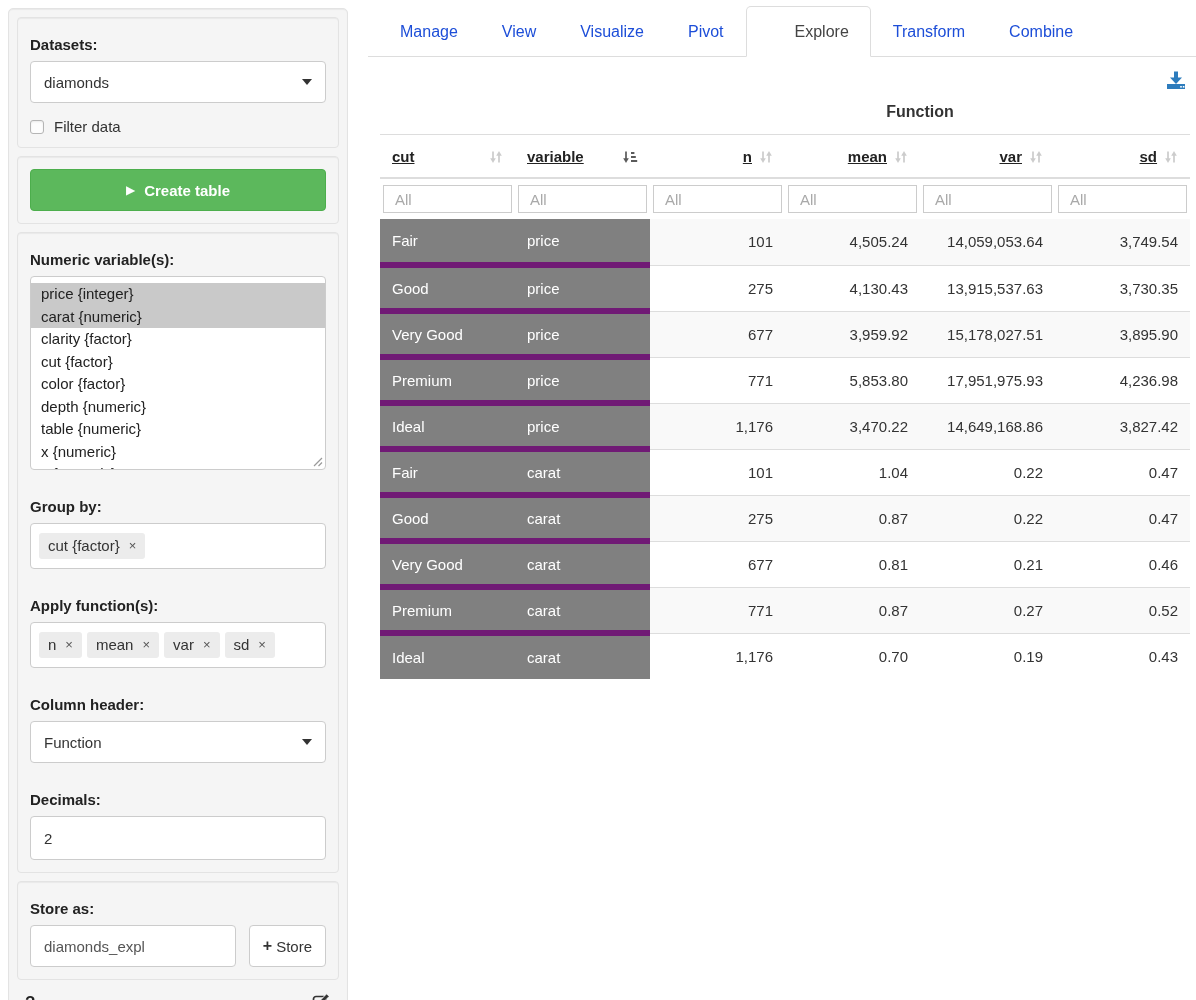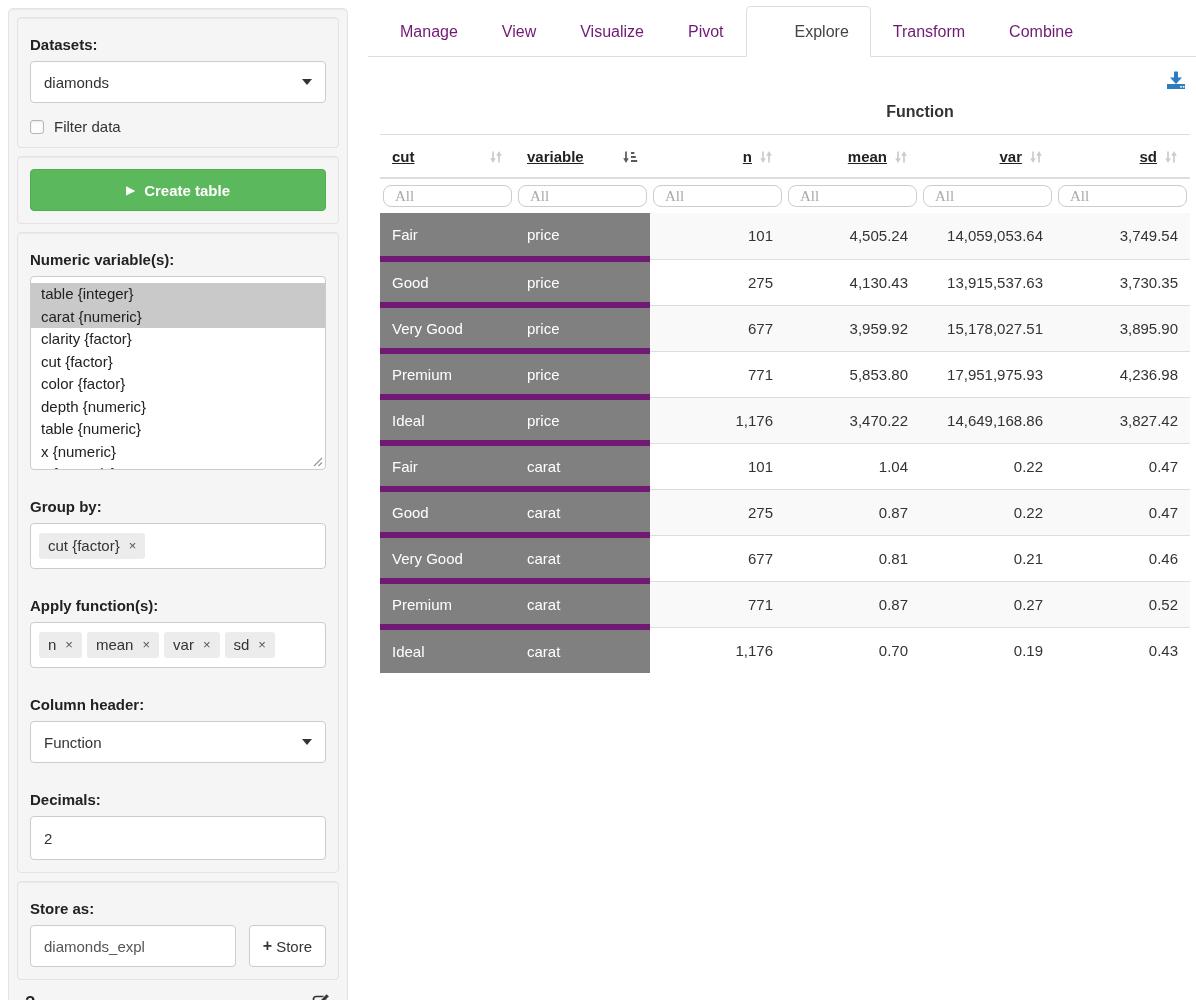--- a/index.html
+++ b/index.html
@@ -67,40 +67,40 @@
   .sidebar-footer { margin-top:auto; display:flex; justify-content:space-between; align-items:center; padding:4px 8px 2px; }
   .help { font-weight:bold; font-size:17px; color:#222; cursor:pointer; }
   .edit { cursor:pointer; }
   
   .main { position:absolute; left:368px; top:0; width:828px; }
   .tabs {
     display:flex; align-items:flex-end; margin-top:8px; padding-left:10px;
     border-bottom:1px solid #ddd; height:49px;
   }
   .tab {
-    padding:13px 21px; color:#701a75; font-size:16px; cursor:pointer; line-height:1.45;
+    padding:13px 21px; color:#1d4ed8; font-size:16px; cursor:pointer; line-height:1.45;
     border:1px solid transparent; border-radius:5px 5px 0 0; margin-bottom:-1px;
   }
   .tab.active { background:#fff; color:#444; border-color:#ddd #ddd transparent; cursor:default;padding-left:48px; }
   .dl-row { display:flex; justify-content:flex-end; padding:14px 10px 2px 0; height:40px; }
   .dl-btn { cursor:pointer; }
   .content { padding-left:12px; }
   table.dt { border-collapse:collapse; width:810px; table-layout:fixed; }
   table.dt col { width:135px; }
   tr.span-row th { border-bottom:1px solid #ddd; padding:6px 0 13px; font-size:16px; color:#333; }
   tr.span-row th.fn-th { text-align:center; font-weight:bold; }
   tr.col-row th { padding:13px 12px 12px; border-bottom:2px solid #ddd; font-weight:bold; font-size:15px; color:#222; }
   .hcell { display:flex; align-items:center;text-decoration:underline; }
   .hcell.left { justify-content:space-between; }
   .hcell.right { justify-content:flex-end; gap:7px; }
   .sort-ico { display:inline-flex; cursor:pointer; }
   tr.filter-row th { padding:6px 3px; }
   .filter-input {
-    width:100%; height:22px; border:1px solid #ccc; border-radius:8px; background:#fff;
-    padding:0 11px; font-size:15px; color:#333; font-family:Liberation Serif, serif;
+    width:100%; height:28px; border:1px solid #ccc; border-radius:0; background:#fff;
+    padding:0 11px; font-size:15px; color:#333; font-family:Liberation Sans, sans-serif;
   }
   .filter-input::placeholder { color:#a9a9a9; opacity:1; }
   ::placeholder { color:#a9a9a9; }
   tbody td { height:46px; padding:0 12px; font-size:15px; }
   td.grp { background:#808080; color:#fff; border-top:6px solid #701a75; }
   td.num { text-align:right; color:#333; border-top:1px solid #ddd; }
   tbody tr:first-child td.num { border-top:none; }
   tbody tr:first-child td.grp { border-top:none; }
   tbody tr:nth-child(odd) td.num { background:#f9f9f9; }
 </style>
@@ -124,21 +124,21 @@
     <button class="btn-green">
       <span class="play">▶</span>
       <span>Create table</span>
     </button>
   </div>
 
   <div class="well">
     <div class="lbl">Numeric variable(s):</div>
     <div class="listbox">
       <div id="varlist">
-          <div class="list-item selected">table {integer}</div>
+          <div class="list-item selected">price {integer}</div>
           <div class="list-item selected">carat {numeric}</div>
           <div class="list-item">clarity {factor}</div>
           <div class="list-item">cut {factor}</div>
           <div class="list-item">color {factor}</div>
           <div class="list-item">depth {numeric}</div>
           <div class="list-item">table {numeric}</div>
           <div class="list-item">x {numeric}</div>
           <div class="list-item">y {numeric}</div>
         </div>
       <svg class="resize-handle" width="10" height="10" viewBox="0 0 10 10">

